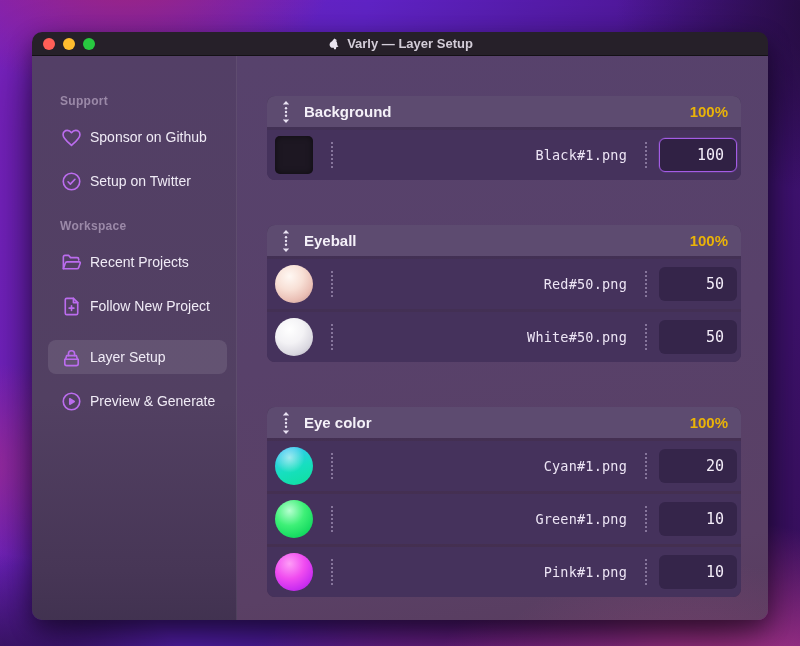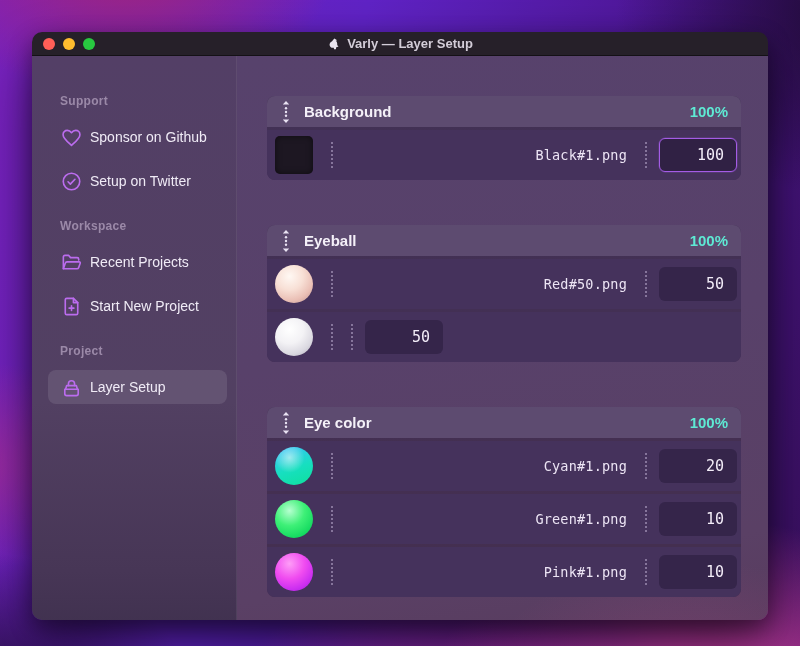--- a/index.html
+++ b/index.html
@@ -67,21 +67,21 @@
     border-radius:8px;overflow:hidden;margin-bottom:45px;
     background:rgba(28,16,42,.35);
     display:flex;flex-direction:column;gap:3px;
   }
   .ghead{
     height:31px;flex:none;background:#5d4b70;display:flex;align-items:center;
     padding:0 13px 0 14px;gap:13px;
   }
   .drag{display:flex;color:#e9e2f2;cursor:grab;}
   .gtitle{font-size:15px;font-weight:bold;color:#f4f0f8;flex:1;}
-  .gweight{font-size:15px;font-weight:bold;color:#5eead4;}
+  .gweight{font-size:15px;font-weight:bold;color:#eab308;}
   .row{
     height:50px;flex:none;background:#45325c;display:flex;align-items:center;
     padding:0 4px 0 8px;
   }
   .thumb{width:38px;height:38px;flex:none;border-radius:50%;}
   .thumb.black-square{border-radius:5px;background:#1d1722;box-shadow:inset 0 0 6px rgba(0,0,0,.5);}
   .thumb.red-ball{background:radial-gradient(circle at 38% 30%,#fff8f3 0%,#f8e0d6 38%,#eabfb5 68%,#b98d8b 100%);}
   .thumb.white-ball{background:radial-gradient(circle at 38% 30%,#ffffff 0%,#f3f2f5 40%,#dad8e0 70%,#a9a6b4 100%);}
   .thumb.cyan-ball{background:radial-gradient(circle at 38% 28%,rgba(255,255,255,.55) 0%,rgba(255,255,255,0) 42%),linear-gradient(160deg,#38c5f5 8%,#17dfc0 55%,#10e0a2 92%);}
   .thumb.green-ball{background:radial-gradient(circle at 38% 28%,#b6ffd0 0%,#3ef077 42%,#14da60 76%,#0aa946 100%);}
@@ -160,34 +160,42 @@
             <span class="side-item-label">Recent Projects</span>
           </div>
           <div class="side-item">
             <span class="side-icon">
               <svg viewBox="0 0 24 24" fill="none" stroke="currentColor" stroke-width="1.7" stroke-linecap="round" stroke-linejoin="round">
                 <path d="M14 3.5H7c-.8 0-1.5.7-1.5 1.5v14c0 .8.7 1.5 1.5 1.5h10c.8 0 1.5-.7 1.5-1.5V8L14 3.5z"></path>
                 <path d="M14 3.5V8h4.5"></path>
                 <path d="M12 11.2v5M9.5 13.7h5"></path>
               </svg>
             </span>
-            <span class="side-item-label">Start New Project</span>
+            <span class="side-item-label">Follow New Project</span>
           </div>
         </div>
         <div class="side-section">
-          <div class="side-label">Project</div>
           <div class="side-item active">
             <span class="side-icon">
               <svg viewBox="0 0 24 24" fill="none" stroke="currentColor" stroke-width="1.7" stroke-linecap="round" stroke-linejoin="round">
                 <path d="M5 13.8h14v4.7a2 2 0 01-2 2H7a2 2 0 01-2-2v-4.7z"></path>
                 <path d="M5.8 13.8L7 10h10l1.2 3.8"></path>
                 <path d="M8.8 10V8.2a3.2 3.2 0 016.4 0V10"></path>
               </svg>
             </span>
             <span class="side-item-label">Layer Setup</span>
+          </div>
+          <div class="side-item">
+            <span class="side-icon">
+              <svg viewBox="0 0 24 24" fill="none" stroke="currentColor" stroke-width="1.7" stroke-linecap="round" stroke-linejoin="round">
+                <circle cx="12" cy="12" r="8.6"></circle>
+                <path d="M10.2 9.2l4.6 2.8-4.6 2.8z" fill="currentColor"></path>
+              </svg>
+            </span>
+            <span class="side-item-label">Preview &amp; Generate</span>
           </div>
         </div>
       </nav>
     <div class="main">
         <section class="group">
           <header class="ghead">
             <span class="drag">
               <svg width="10" height="22" viewBox="0 0 10 22" fill="currentColor">
                 <path d="M5 0l3.2 3.6H1.8z"></path>
                 <circle cx="5" cy="7.3" r="1.2"></circle>
@@ -224,20 +232,21 @@
           <div class="row">
             <div class="thumb red-ball"></div>
             <span class="vsep"></span>
             <span class="fname">Red#50.png</span>
             <span class="vsep right"></span>
             <input type="text" class="vinput" value="50" style="">
           </div>
           <div class="row">
             <div class="thumb white-ball"></div>
             <span class="vsep"></span>
+            <span class="fname">White#50.png</span>
             <span class="vsep right"></span>
             <input type="text" class="vinput" value="50" style="">
           </div>
         </section>
         <section class="group">
           <header class="ghead">
             <span class="drag">
               <svg width="10" height="22" viewBox="0 0 10 22" fill="currentColor">
                 <path d="M5 0l3.2 3.6H1.8z"></path>
                 <circle cx="5" cy="7.3" r="1.2"></circle>

